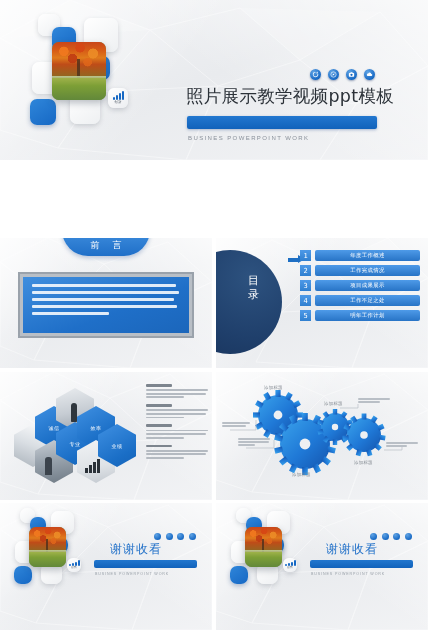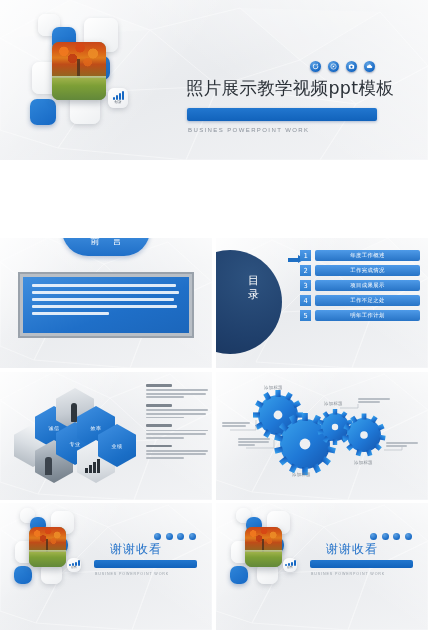--- a/index.html
+++ b/index.html
@@ -40,41 +40,41 @@
       box-shadow:0 2px 5px rgba(60,70,85,.22);display:flex;flex-direction:column;
       align-items:center;justify-content:center;gap:1px;}
   .badge .bars{display:flex;align-items:flex-end;gap:1px;height:9px;}
   .badge .bars i{display:block;width:2px;background:#1668c4;border-radius:1px;}
   .badge .bars i:nth-child(1){height:3px}
   .badge .bars i:nth-child(2){height:5px}
   .badge .bars i:nth-child(3){height:7px}
   .badge .bars i:nth-child(4){height:9px}
   .badge .btxt{font-size:3.4px;color:#4a5560;letter-spacing:.3px;line-height:1;}
 
-  .t-right{position:absolute;left:186px;top:0;width:230px;height:160px;text-decoration:underline;}
+  .t-right{position:absolute;left:186px;top:8px;width:230px;height:160px;text-decoration:underline;}
   .socials{position:absolute;left:124px;top:61px;display:flex;gap:7px;}
   .soc{width:11px;height:11px;border-radius:50%;
       background:radial-gradient(circle at 34% 28%,#5fa3e4,#1668c4 72%,#12518f 100%);
       box-shadow:0 1px 2px rgba(30,60,110,.45);position:relative;}
   .soc svg{position:absolute;left:2px;top:2px;width:7px;height:7px;fill:#ffffff;}
   .t-h1{position:absolute;left:0;top:76px;font-size:17.5px;color:#2b3138;letter-spacing:.3px;
       font-family:"DejaVu Sans","Liberation Sans",sans-serif;white-space:nowrap;}
   .t-bar{position:absolute;left:1px;top:108px;width:190px;height:13px;border-radius:2px;
       background:linear-gradient(180deg,#2277cf,#1162bb);box-shadow:0 1px 3px rgba(25,70,140,.35);}
   .t-sub{position:absolute;left:2px;top:127px;font-size:6px;color:#8a919a;letter-spacing:1.4px;white-space:nowrap;}
 
   
   .gap{position:absolute;left:0;width:428px;height:4px;background:#ffffff;}
   .vgap{position:absolute;top:0;width:3px;height:630px;background:#ffffff;}
 
   
   .s-pref{left:0;top:238px;width:212px;height:130px;}
   .pref-banner{position:absolute;left:62px;top:-8px;width:88px;height:26px;
       border-radius:0 0 40px 40px;background:linear-gradient(180deg,#3f8ede,#1f6fc8);
-      box-shadow:0 2px 4px rgba(25,70,140,.28);display:flex;align-items:center;justify-content:center;padding-bottom:4px;box-sizing:border-box;}
+      box-shadow:0 2px 4px rgba(25,70,140,.28);display:flex;align-items:flex-end;justify-content:center;padding-bottom:4px;box-sizing:border-box;}
   .pref-banner span{font-size:9px;color:#fff;letter-spacing:5px;font-family:"DejaVu Sans",sans-serif;text-indent:5px;}
   .pref-box{position:absolute;left:18px;top:34px;width:176px;height:66px;
       border:2px solid #9aa2ab;padding:3px;box-sizing:border-box;background:#b9bfc6;}
   .pref-inner{width:100%;height:100%;background:linear-gradient(160deg,#3f8ede,#1f6fc8 60%,#1b66bb);
       box-sizing:border-box;padding:7px 9px;}
   .pref-line{height:2.6px;border-radius:1px;background:rgba(255,255,255,.86);margin-bottom:4.4px;}
 
   
   .s-toc{left:216px;top:238px;width:212px;height:130px;}
   .toc-circle{position:absolute;left:-38px;top:12px;width:104px;height:104px;border-radius:50%;

